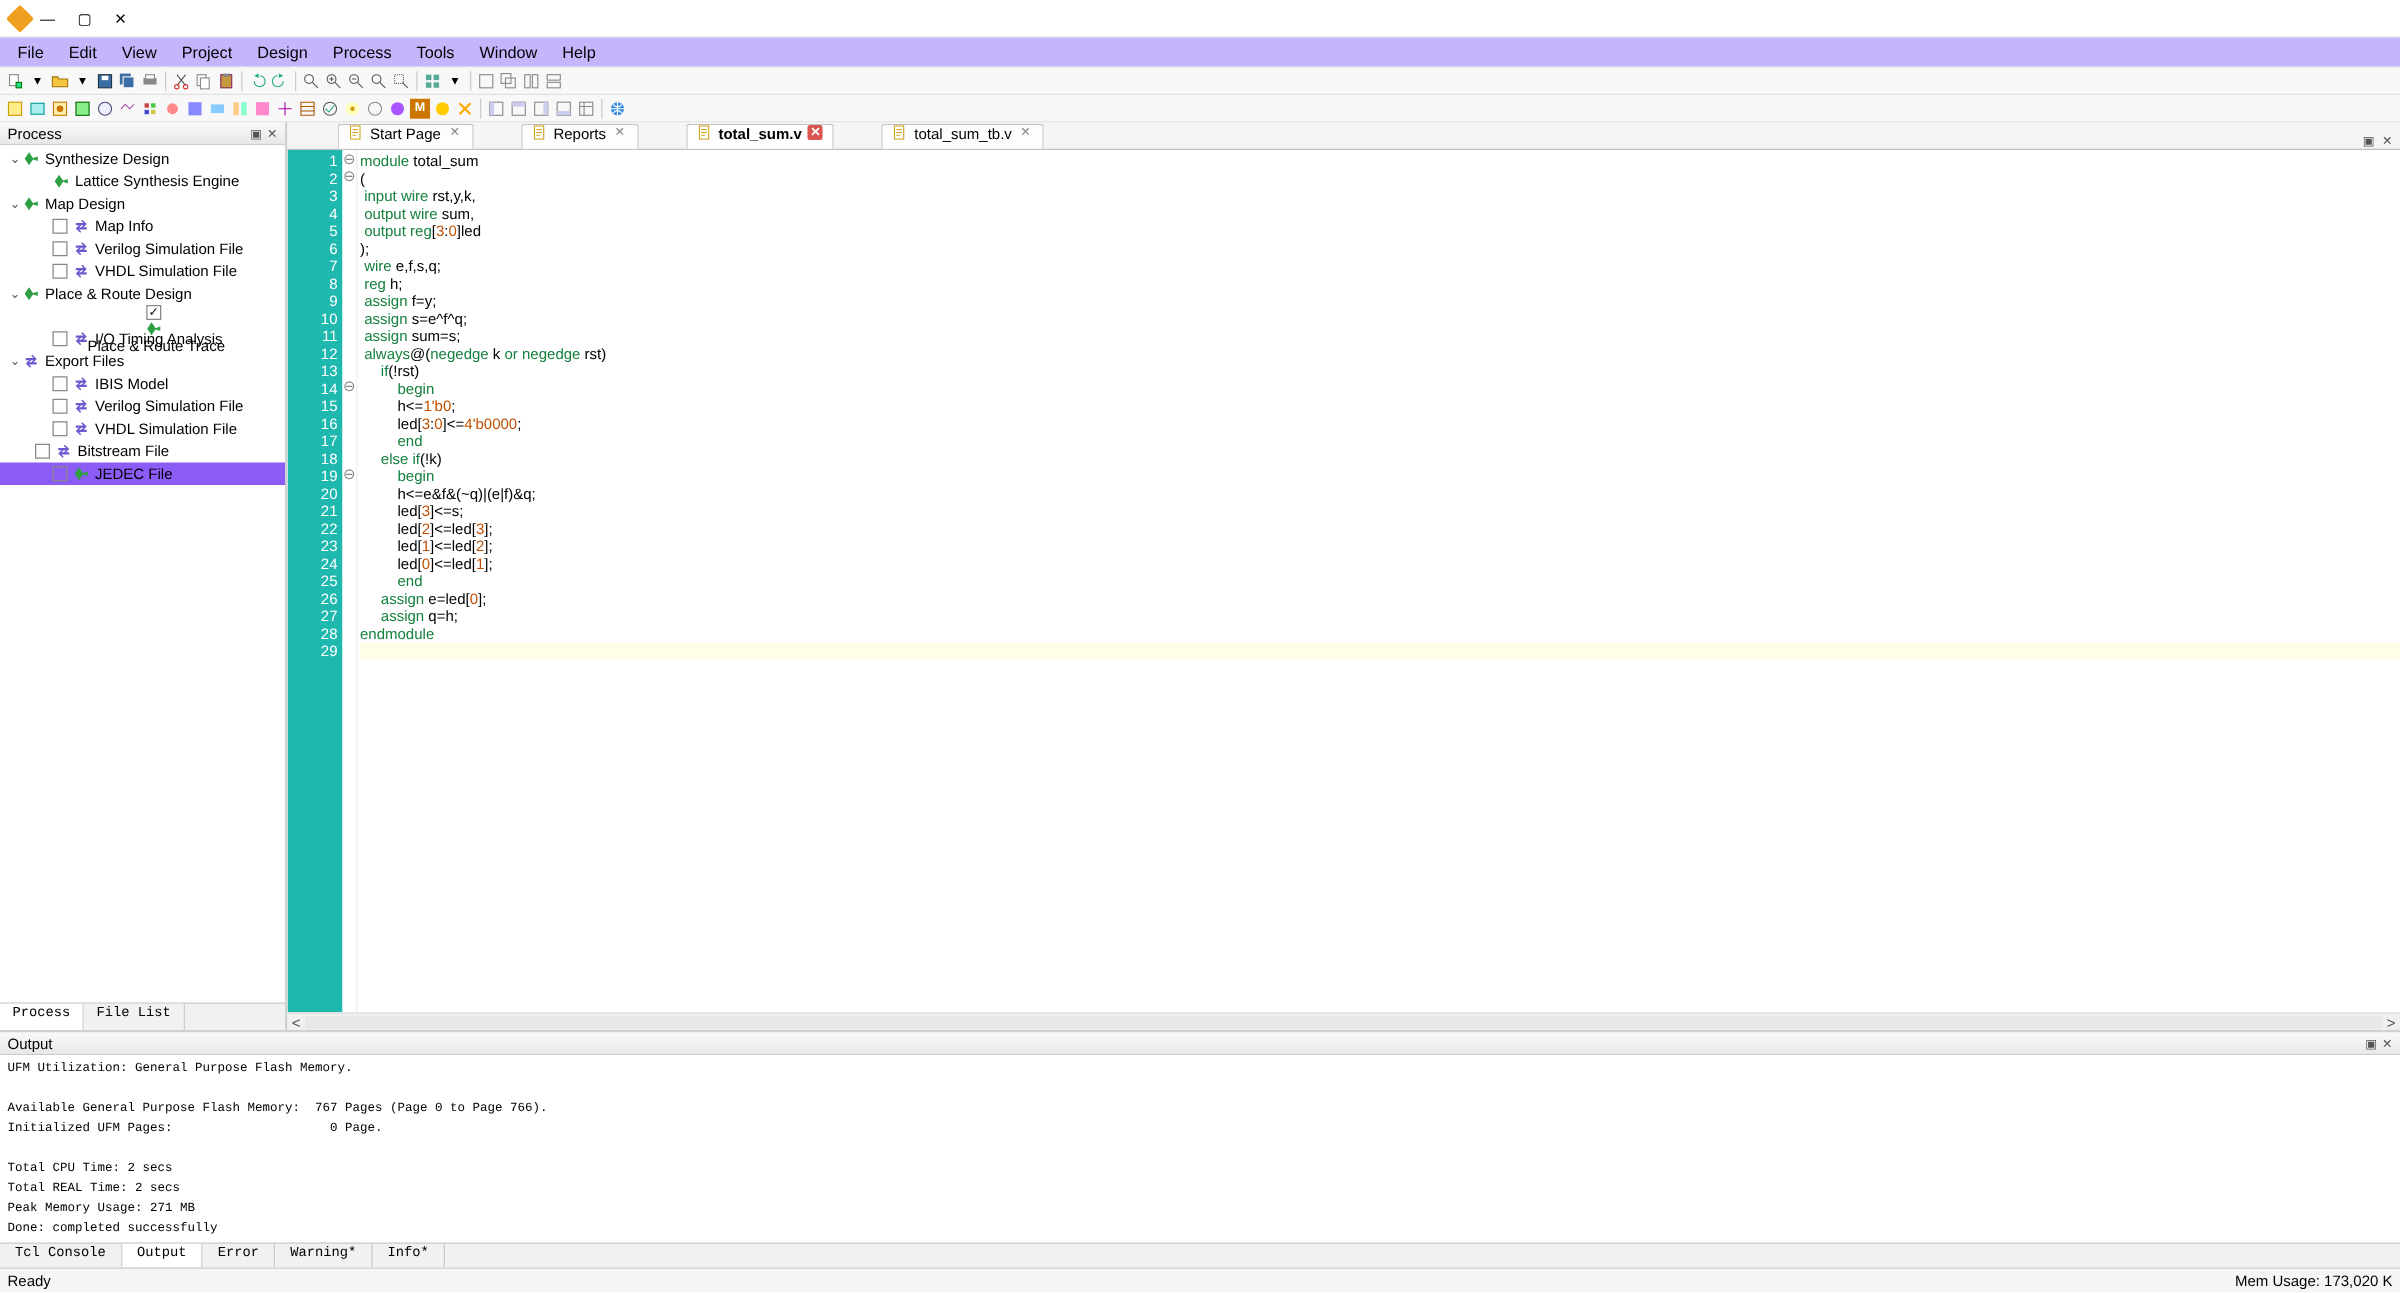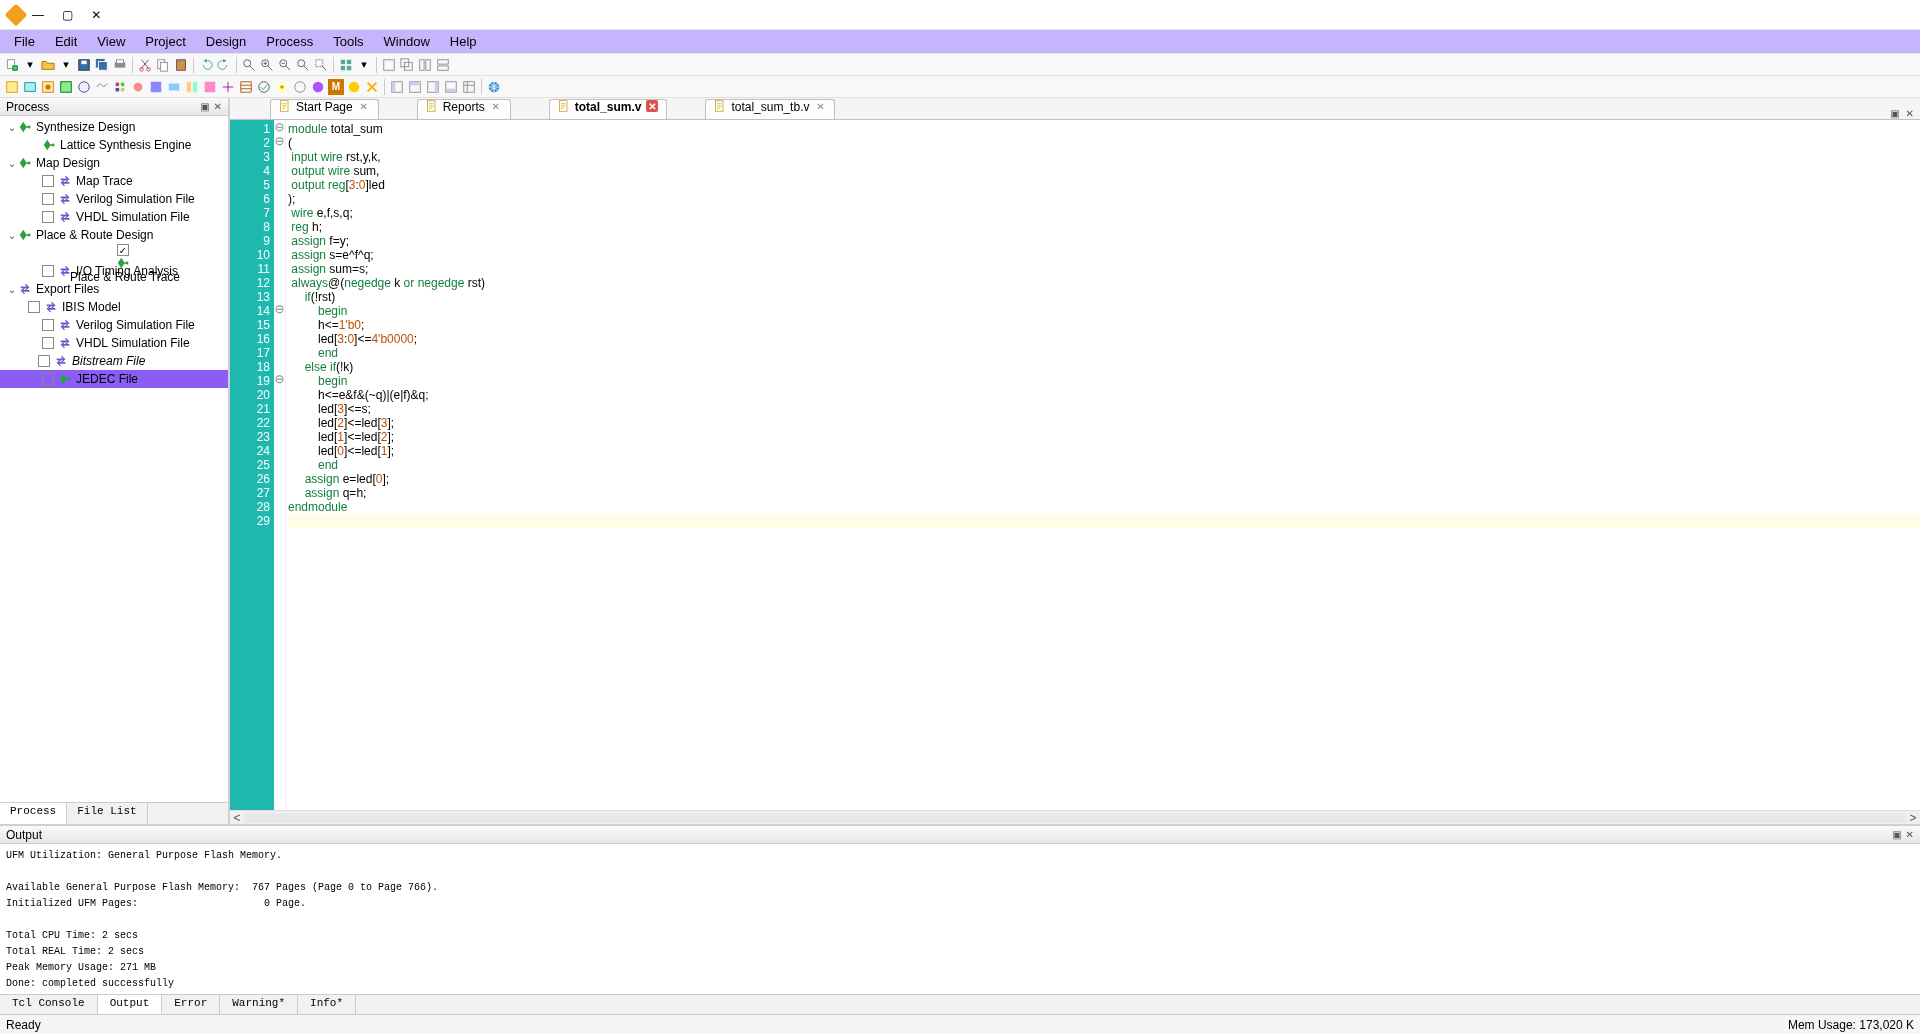--- a/index.html
+++ b/index.html
@@ -427,21 +427,21 @@
           <span class="label">Map Design</span>
         </div>
         <div class="tree-row" style="padding-left: 42px;">
           <span class="cb"></span>
           <span class="ic arrows">
             <svg viewBox="0 0 16 16" width="14" height="14">
               <path d="M3 5h7l-2-2 1-1 4 4-4 4-1-1 2-2H3z" fill="#5a5ad6"></path>
               <path d="M13 11H6l2 2-1 1-4-4 4-4 1 1-2 2h7z" fill="#5a5ad6"></path>
             </svg>
           </span>
-          <span class="label">Map Trace</span>
+          <span class="label">Map Info</span>
         </div>
         <div class="tree-row" style="padding-left: 42px;">
           <span class="cb"></span>
           <span class="ic arrows">
             <svg viewBox="0 0 16 16" width="14" height="14">
               <path d="M3 5h7l-2-2 1-1 4 4-4 4-1-1 2-2H3z" fill="#5a5ad6"></path>
               <path d="M13 11H6l2 2-1 1-4-4 4-4 1 1-2 2h7z" fill="#5a5ad6"></path>
             </svg>
           </span>
           <span class="label">Verilog Simulation File</span>
@@ -489,51 +489,51 @@
         <div class="tree-row" style="padding-left: 6px;">
           <span class="tw">⌄</span>
           <span class="ic arrows">
             <svg viewBox="0 0 16 16" width="14" height="14">
               <path d="M3 5h7l-2-2 1-1 4 4-4 4-1-1 2-2H3z" fill="#5a5ad6"></path>
               <path d="M13 11H6l2 2-1 1-4-4 4-4 1 1-2 2h7z" fill="#5a5ad6"></path>
             </svg>
           </span>
           <span class="label">Export Files</span>
         </div>
+        <div class="tree-row" style="padding-left: 42px;">
+          <span class="cb"></span>
+          <span class="ic arrows">
+            <svg viewBox="0 0 16 16" width="14" height="14">
+              <path d="M3 5h7l-2-2 1-1 4 4-4 4-1-1 2-2H3z" fill="#5a5ad6"></path>
+              <path d="M13 11H6l2 2-1 1-4-4 4-4 1 1-2 2h7z" fill="#5a5ad6"></path>
+            </svg>
+          </span>
+          <span class="label">IBIS Model</span>
+        </div>
+        <div class="tree-row" style="padding-left: 42px;">
+          <span class="cb"></span>
+          <span class="ic arrows">
+            <svg viewBox="0 0 16 16" width="14" height="14">
+              <path d="M3 5h7l-2-2 1-1 4 4-4 4-1-1 2-2H3z" fill="#5a5ad6"></path>
+              <path d="M13 11H6l2 2-1 1-4-4 4-4 1 1-2 2h7z" fill="#5a5ad6"></path>
+            </svg>
+          </span>
+          <span class="label">Verilog Simulation File</span>
+        </div>
+        <div class="tree-row" style="padding-left: 42px;">
+          <span class="cb"></span>
+          <span class="ic arrows">
+            <svg viewBox="0 0 16 16" width="14" height="14">
+              <path d="M3 5h7l-2-2 1-1 4 4-4 4-1-1 2-2H3z" fill="#5a5ad6"></path>
+              <path d="M13 11H6l2 2-1 1-4-4 4-4 1 1-2 2h7z" fill="#5a5ad6"></path>
+            </svg>
+          </span>
+          <span class="label">VHDL Simulation File</span>
+        </div>
         <div class="tree-row" style="padding-left: 28px;">
-          <span class="cb"></span>
-          <span class="ic arrows">
-            <svg viewBox="0 0 16 16" width="14" height="14">
-              <path d="M3 5h7l-2-2 1-1 4 4-4 4-1-1 2-2H3z" fill="#5a5ad6"></path>
-              <path d="M13 11H6l2 2-1 1-4-4 4-4 1 1-2 2h7z" fill="#5a5ad6"></path>
-            </svg>
-          </span>
-          <span class="label">IBIS Model</span>
-        </div>
-        <div class="tree-row" style="padding-left: 42px;">
-          <span class="cb"></span>
-          <span class="ic arrows">
-            <svg viewBox="0 0 16 16" width="14" height="14">
-              <path d="M3 5h7l-2-2 1-1 4 4-4 4-1-1 2-2H3z" fill="#5a5ad6"></path>
-              <path d="M13 11H6l2 2-1 1-4-4 4-4 1 1-2 2h7z" fill="#5a5ad6"></path>
-            </svg>
-          </span>
-          <span class="label">Verilog Simulation File</span>
-        </div>
-        <div class="tree-row" style="padding-left: 42px;">
-          <span class="cb"></span>
-          <span class="ic arrows">
-            <svg viewBox="0 0 16 16" width="14" height="14">
-              <path d="M3 5h7l-2-2 1-1 4 4-4 4-1-1 2-2H3z" fill="#5a5ad6"></path>
-              <path d="M13 11H6l2 2-1 1-4-4 4-4 1 1-2 2h7z" fill="#5a5ad6"></path>
-            </svg>
-          </span>
-          <span class="label">VHDL Simulation File</span>
-        </div>
-        <div class="tree-row" style="padding-left: 38px; font-style: italic;">
           <span class="cb"></span>
           <span class="ic arrows">
             <svg viewBox="0 0 16 16" width="14" height="14">
               <path d="M3 5h7l-2-2 1-1 4 4-4 4-1-1 2-2H3z" fill="#5a5ad6"></path>
               <path d="M13 11H6l2 2-1 1-4-4 4-4 1 1-2 2h7z" fill="#5a5ad6"></path>
             </svg>
           </span>
           <span class="label">Bitstream File</span>
         </div>
         <div class="tree-row" style="padding-left: 42px; background: #8b5cf6;">

